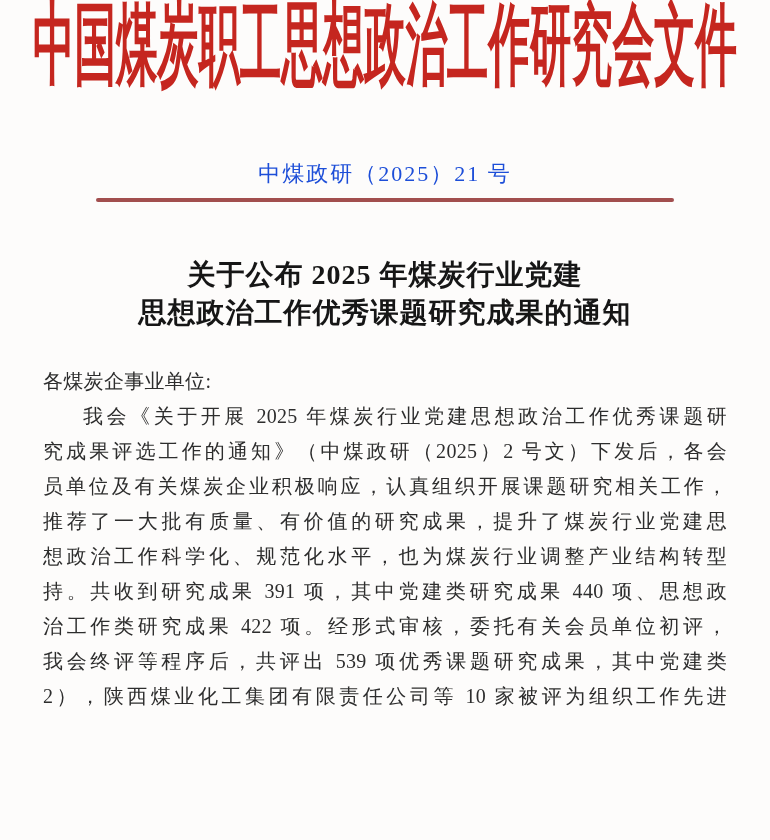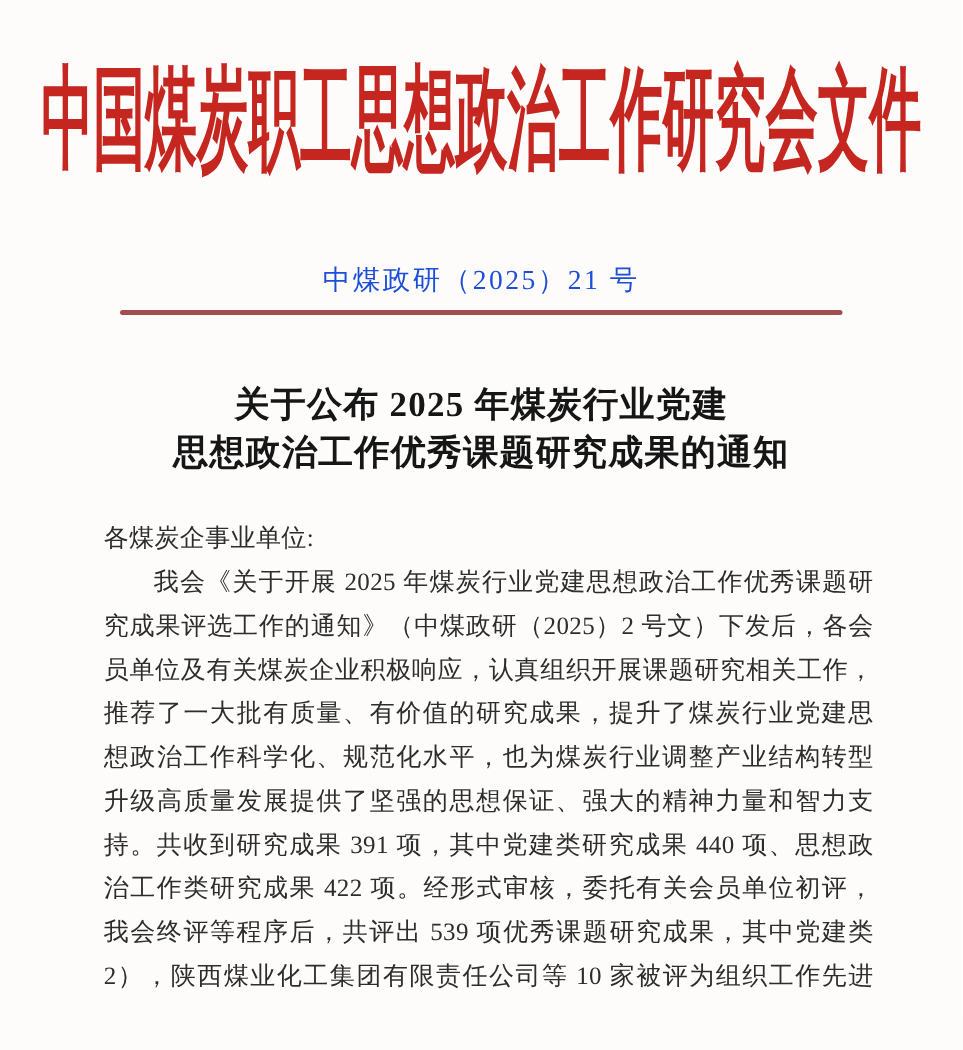--- a/index.html
+++ b/index.html
@@ -11,21 +11,20 @@
     position: relative;
     width: 770px;
     height: 840px;
     margin: 0 auto;
     background: #fdfcfb;
     overflow: hidden;
     font-family: "Liberation Serif", "DejaVu Serif", serif;
   }
   
   .letterhead {
-    margin-top: 50px;
     height: 92px;
     display: flex;
     align-items: center;
     justify-content: center;
     font-family: Liberation Serif, serif;
   }
   .letterhead-text {
     font-size: 46px;
     font-weight: bold;
     white-space: nowrap;
@@ -57,26 +56,25 @@
     text-align: center;
     font-size: 28px;
     font-weight: bold;
     line-height: 38px;
     color: #161616;
     letter-spacing: 1px;
   }
   
   .body-block {
     margin-top: 32px;
-    padding: 0 71px;
+    padding: 0 43px;
     font-size: 20px;
     line-height: 35px;
     color: var(--text-dark, #2d2d2d);
     letter-spacing: 0.3px;
-    margin-left: 12px;
   }
   .salutation {
     text-align: left;
   }
   .body-line {
     text-align: justify;
     text-align-last: justify;
     text-justify: inter-character;
     overflow: hidden;
     white-space: nowrap;
@@ -103,20 +101,19 @@
     <div>思想政治工作优秀课题研究成果的通知</div>
   </div>
 
   <div class="body-block">
     <div class="salutation">各煤炭企事业单位:</div>
     <div class="body-line indent">我会《关于开展 2025 年煤炭行业党建思想政治工作优秀课题研</div>
     <div class="body-line">究成果评选工作的通知》（中煤政研（2025）2 号文）下发后，各会</div>
     <div class="body-line">员单位及有关煤炭企业积极响应，认真组织开展课题研究相关工作，</div>
     <div class="body-line">推荐了一大批有质量、有价值的研究成果，提升了煤炭行业党建思</div>
     <div class="body-line">想政治工作科学化、规范化水平，也为煤炭行业调整产业结构转型</div>
-    <div class="body-line">升级高质量发展提供了坚强的思想保证、强大的精神力量和智力支</div>
     <div class="body-line">持。共收到研究成果 391 项，其中党建类研究成果 440 项、思想政</div>
     <div class="body-line">治工作类研究成果 422 项。经形式审核，委托有关会员单位初评，</div>
     <div class="body-line">我会终评等程序后，共评出 539 项优秀课题研究成果，其中党建类</div>
     <div class="body-line">2），陕西煤业化工集团有限责任公司等 10 家被评为组织工作先进</div>
   </div>
 
 </div>
 
 </body></html>

